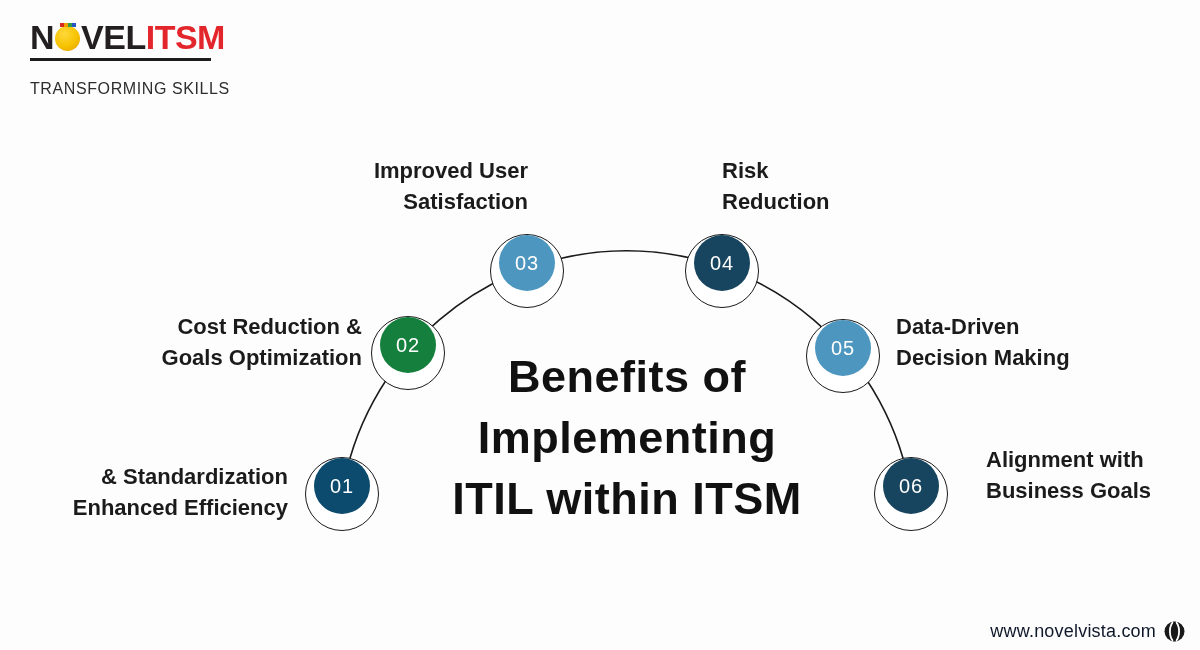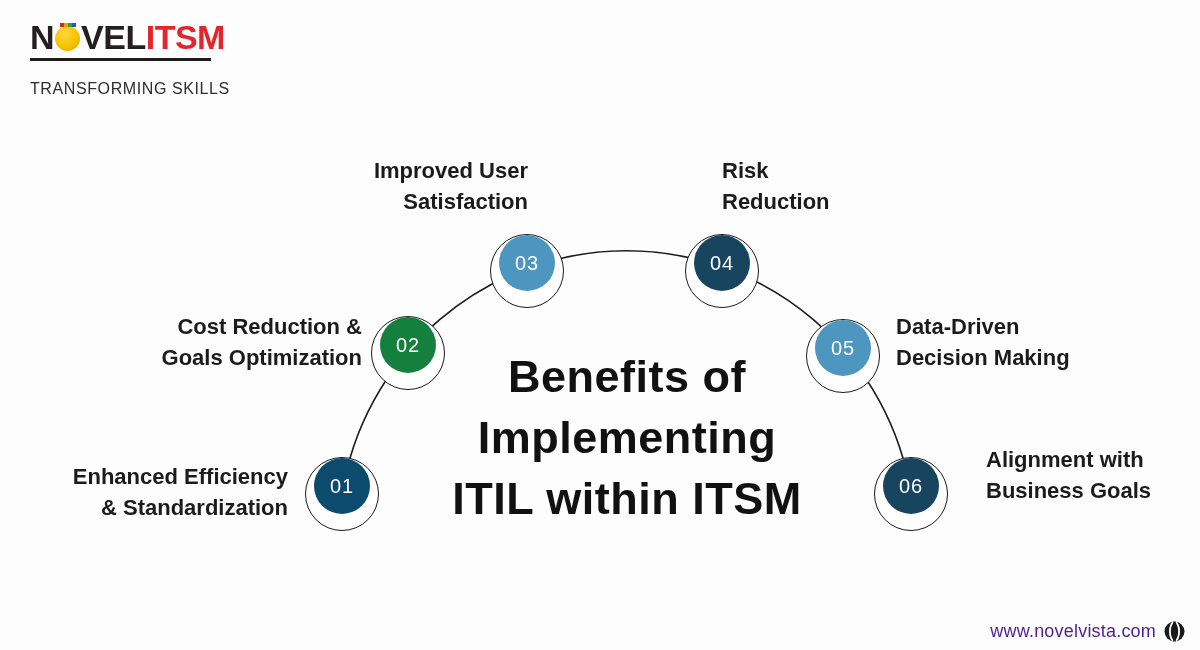--- a/index.html
+++ b/index.html
@@ -73,21 +73,21 @@
   .l2 { right: 838px; top: 311px; text-align: right; }
   .l3 { right: 672px; top: 155px; text-align: right; }
   .l4 { left: 722px;  top: 155px; text-align: left; }
   .l5 { left: 896px;  top: 311px; text-align: left; }
   .l6 { left: 966px;  top: 444px; text-align: left; margin-left: 20px; }
 
   
   .footer {
     position: absolute; right: 15px; bottom: 8px;
     display: flex; align-items: center; gap: 8px;
-    font-size: 18px; color: #4c1d95;
+    font-size: 18px; color: #0f172a;
   }
   .footer .site { letter-spacing: 0.2px; }
 </style>
 </head>
 <body>
 
 <div class="canvas">
 
   <div class="logo">
     <div class="wordmark">
@@ -128,22 +128,22 @@
     <div class="node-inner" style="background-color: rgb(23, 69, 95);">04</div>
   </div>
   <div class="node n5">
     <div class="node-inner" style="background-color: rgb(77, 150, 191);">05</div>
   </div>
   <div class="node n6">
     <div class="node-inner" style="background-color: rgb(23, 69, 95);">06</div>
   </div>
 
   <div class="blabel l1">
+    <div>&amp; Standardization</div>
     <div>Enhanced Efficiency</div>
-    <div>&amp; Standardization</div>
   </div>
   <div class="blabel l2">
     <div>Cost Reduction &amp;</div>
     <div>Goals Optimization</div>
   </div>
   <div class="blabel l4">
     <div>Risk</div>
     <div>Reduction</div>
   </div>
   <div class="blabel l3">

